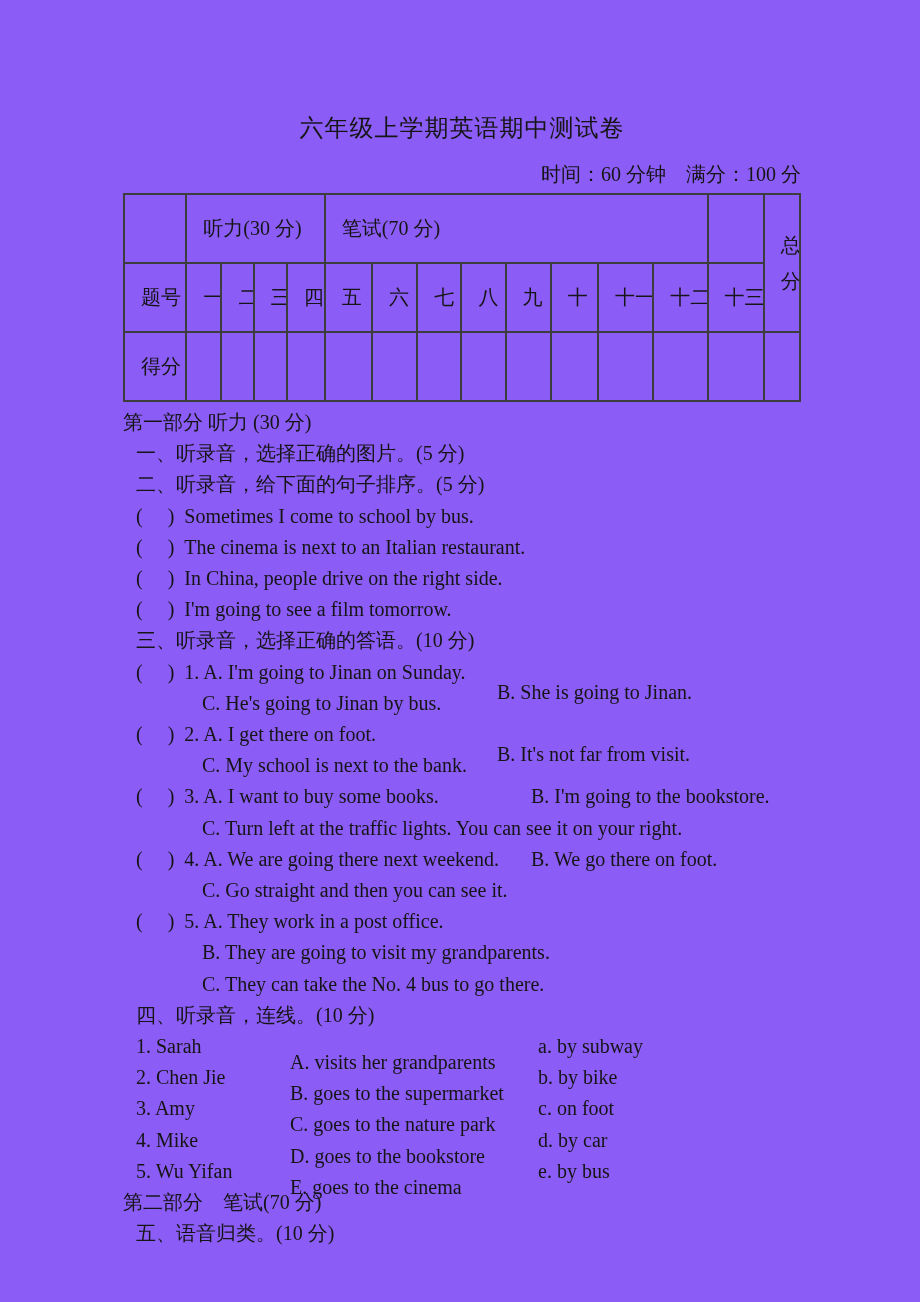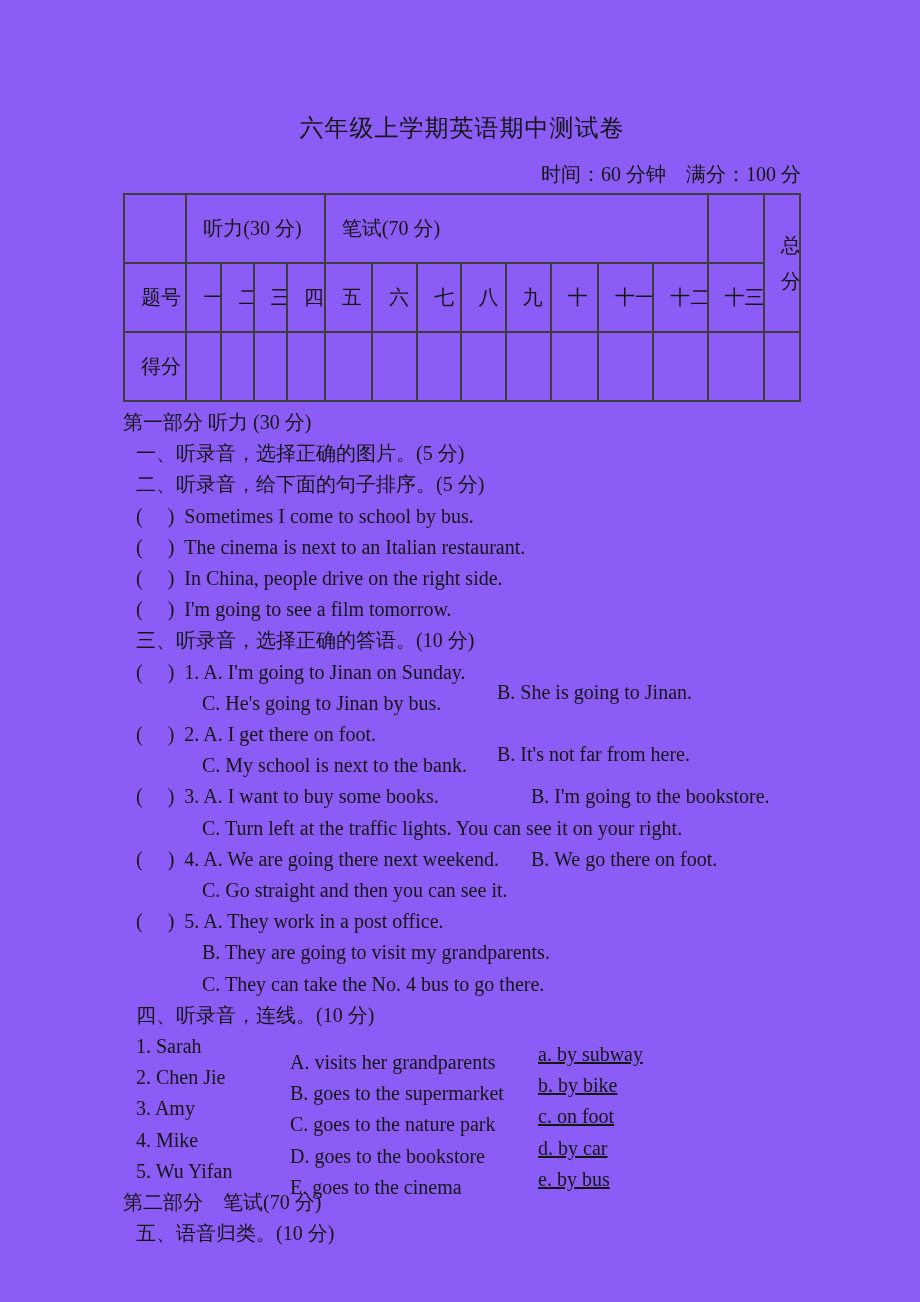--- a/index.html
+++ b/index.html
@@ -51,21 +51,21 @@
     font-size:20px;
     line-height:31.2px;
   }
   .line { white-space:pre; position:relative; padding-left:13px; }
   .line.center { text-align:left; padding-left:0; }
   .indent-c { padding-left:79px; }
   .paren { margin-right:10px; }
   .b-abs-1 { position:absolute; left:374px; top:0;margin-top:20px; }
   .b-abs-2 { position:absolute; left:408px; top:0; }
   .m-action { position:absolute; left:167px; top:16px; }
-  .m-transport { position:absolute; left:415px; top:8px;text-decoration:underline; }
+  .m-transport { position:absolute; left:415px; top:0; }
 </style>
 </head>
 <body>
 
 <div class="sheet">
   <div class="content">
 
     <div class="doc-title">六年级上学期英语期中测试卷</div>
     <div class="doc-meta">时间：60 分钟　满分：100 分</div>
 
@@ -144,21 +144,21 @@
       <div class="line"><span class="paren">(     )</span><span>Sometimes I come to school by bus.</span></div>
       <div class="line"><span class="paren">(     )</span><span>The cinema is next to an Italian restaurant.</span></div>
       <div class="line"><span class="paren">(     )</span><span>In China, people drive on the right side.</span></div>
       <div class="line"><span class="paren">(     )</span><span>I'm going to see a film tomorrow.</span></div>
 
       <div class="line">三、听录音，选择正确的答语。(10 分)</div>
 
       <div class="line"><span class="paren">(     )</span><span>1. A. I'm going to Jinan on Sunday.</span><span class="b-abs-1">B. She is going to Jinan.</span></div>
       <div class="line indent-c">C. He's going to Jinan by bus.</div>
 
-      <div class="line"><span class="paren">(     )</span><span>2. A. I get there on foot.</span><span class="b-abs-1">B. It's not far from here.</span></div>
+      <div class="line"><span class="paren">(     )</span><span>2. A. I get there on foot.</span><span class="b-abs-1">B. It's not far from visit.</span></div>
       <div class="line indent-c">C. My school is next to the bank.</div>
 
       <div class="line"><span class="paren">(     )</span><span>3. A. I want to buy some books.</span><span class="b-abs-2">B. I'm going to the bookstore.</span></div>
       <div class="line indent-c">C. Turn left at the traffic lights. You can see it on your right.</div>
 
       <div class="line"><span class="paren">(     )</span><span>4. A. We are going there next weekend.</span><span class="b-abs-2">B. We go there on foot.</span></div>
       <div class="line indent-c">C. Go straight and then you can see it.</div>
 
       <div class="line"><span class="paren">(     )</span><span>5. A. They work in a post office.</span></div>
       <div class="line indent-c">B. They are going to visit my grandparents.</div>

